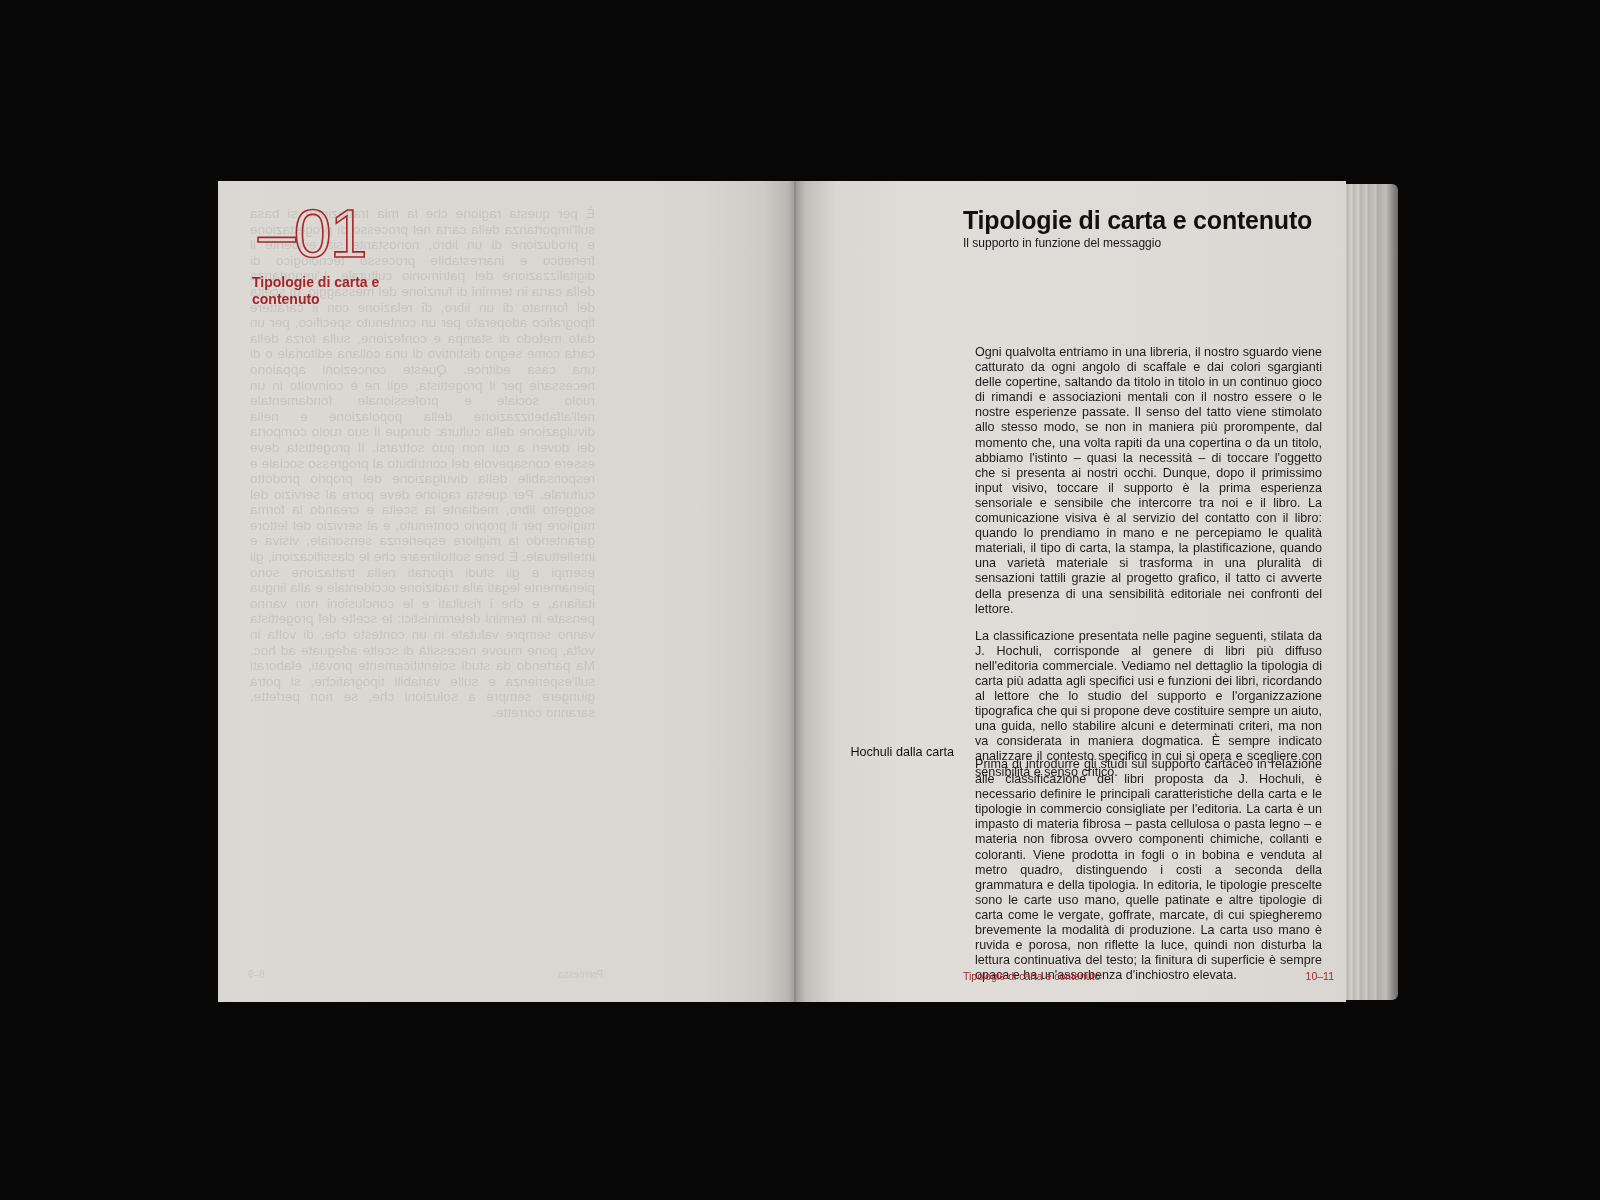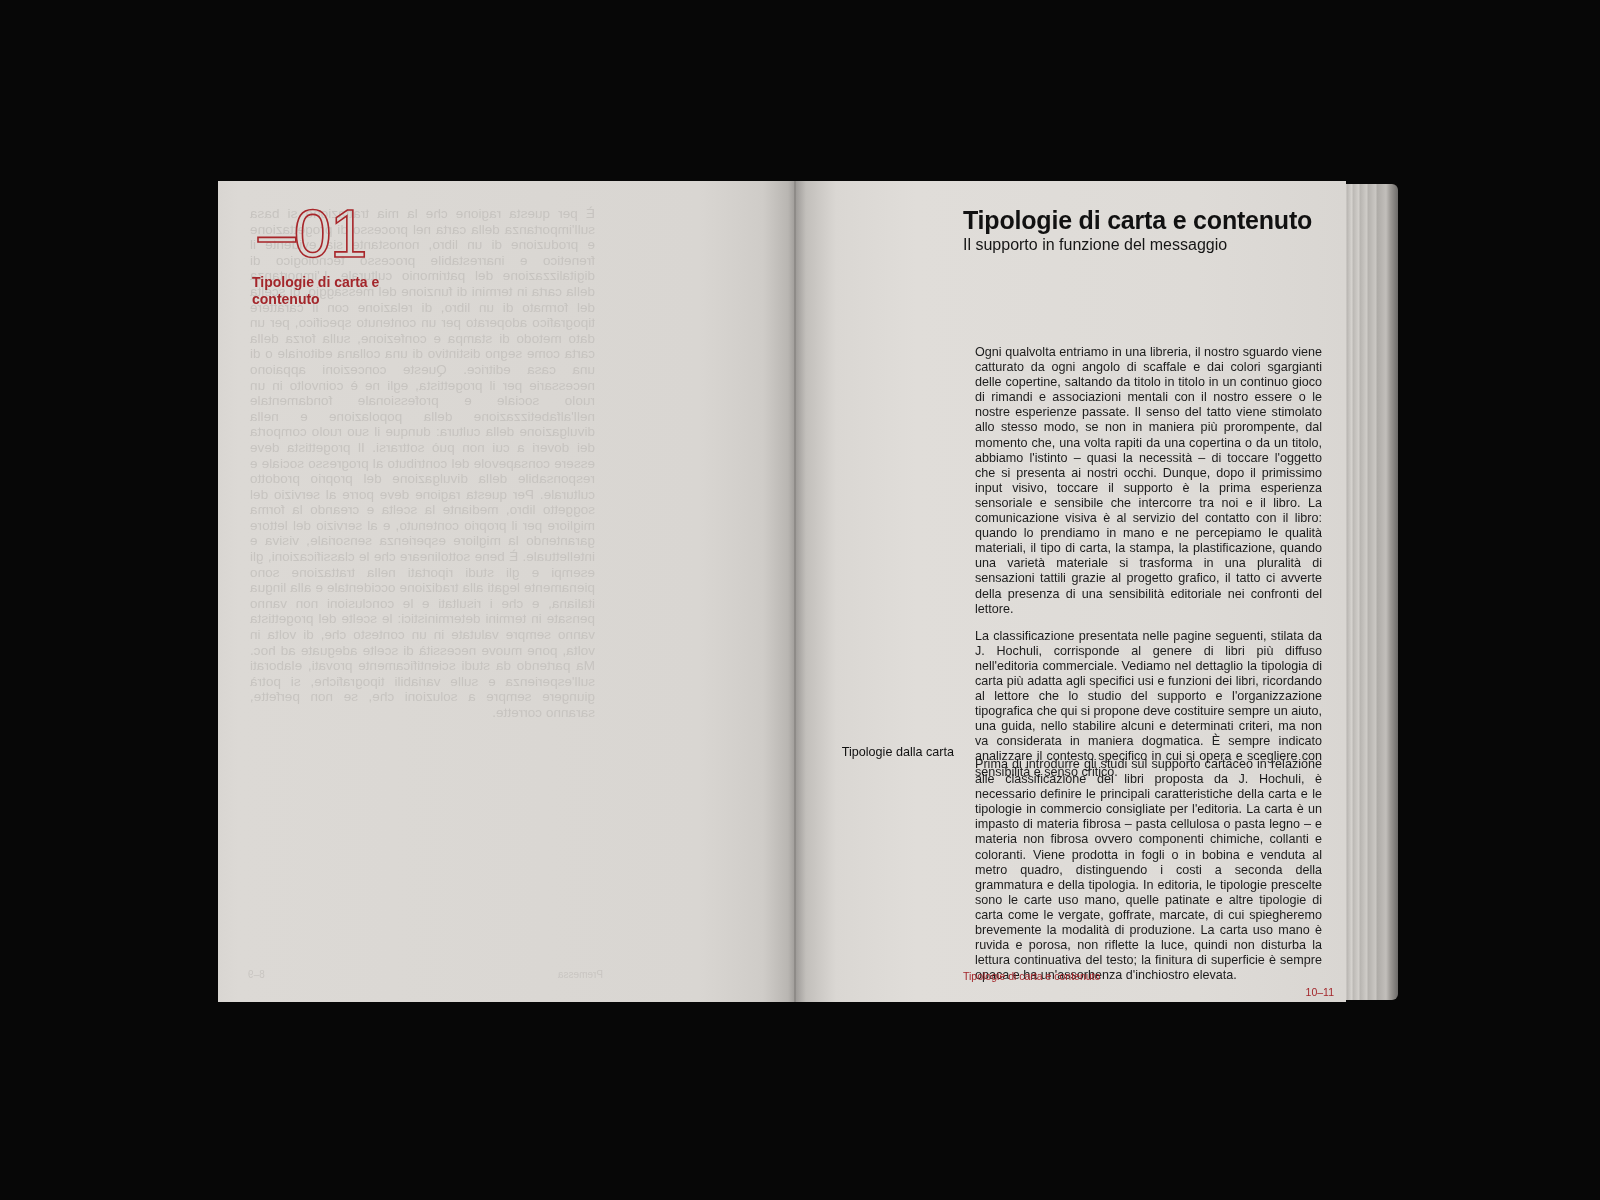--- a/index.html
+++ b/index.html
@@ -65,40 +65,40 @@
       transform: scaleX(-1);
     }
 
     
     .title {
       position: absolute; left: 167px; top: 25px;
       font-size: 25px; font-weight: bold; color: #111; letter-spacing: -0.2px;
     }
     .subtitle {
       position: absolute; left: 167px; top: 55px;
-      font-size: 16px; color: #161616; text-align: right;
+      font-size: 12px; color: #161616; text-align: right;
     }
     .body-col {
       position: absolute; left: 167px; width: 371px;
       font-size: 12.6px; line-height: 15.1px; color: #1c1c1c;
       text-align: justify;
       hyphens: manual;
     }
     .body-col p { margin: 12px; }
     .body-col p.indent { text-indent: 10px; }
     .side-heading {
       position: absolute; left: 38px; width: 120px;
       font-size: 12.6px; color: #111; text-align: right;
     }
     .footer-left {
       position: absolute; left: 167px; bottom: 20px;
       font-size: 10.5px; color: #a3262b;
     }
     .footer-right {
-      position: absolute; right: 12px; bottom: 4px;
+      position: absolute; right: 12px; bottom: 20px;
       font-size: 10.5px; color: #a3262b;
     }
   </style>
 </head>
 <body>
 
 <div class="book">
   <div class="stack"></div>
 
   <div class="page left">
@@ -113,21 +113,21 @@
 
   <div class="page right">
     <div class="title">Tipologie di carta e contenuto</div>
     <div class="subtitle">Il supporto in funzione del messaggio</div>
 
     <div class="body-col" style="top:152px;">
       <p>Ogni qualvolta entriamo in una libreria, il nostro sguardo viene catturato da ogni angolo di scaffale e dai colori sgargianti delle copertine, saltando da titolo in titolo in un continuo gioco di rimandi e associazioni mentali con il nostro essere o le nostre esperienze passate. Il senso del tatto viene stimolato allo stesso modo, se non in maniera più prorompente, dal momento che, una volta rapiti da una copertina o da un titolo, abbiamo l'istinto – quasi la necessità – di toccare l'oggetto che si presenta ai nostri occhi. Dunque, dopo il primissimo input visivo, toccare il supporto è la prima esperienza sensoriale e sensibile che intercorre tra noi e il libro. La comunicazione visiva è al servizio del contatto con il libro: quando lo prendiamo in mano e ne percepiamo le qualità materiali, il tipo di carta, la stampa, la plastificazione, quando una varietà materiale si trasforma in una pluralità di sensazioni tattili grazie al progetto grafico, il tatto ci avverte della presenza di una sensibilità editoriale nei confronti del lettore.</p>
       <p>La classificazione presentata nelle pagine seguenti, stilata da J. Hochuli, corrisponde al genere di libri più diffuso nell'editoria commerciale. Vediamo nel dettaglio la tipologia di carta più adatta agli specifici usi e funzioni dei libri, ricordando al lettore che lo studio del supporto e l'organizzazione tipografica che qui si propone deve costituire sempre un aiuto, una guida, nello stabilire alcuni e determinati criteri, ma non va considerata in maniera dogmatica. È sempre indicato analizzare il contesto specifico in cui si opera e scegliere con sensibilità e senso critico.</p>
     </div>
 
-    <div class="side-heading" style="top:564px;">Tipologie dalla carta</div>
+    <div class="side-heading" style="top:564px;">Hochuli dalla carta</div>
     <div class="body-col" style="top:564px;">
       <p>Prima di introdurre gli studi sul supporto cartaceo in relazione alle classificazione dei libri proposta da J. Hochuli, è necessario definire le principali caratteristiche della carta e le tipologie in commercio consigliate per l'editoria. La carta è un impasto di materia fibrosa – pasta cellulosa o pasta legno – e materia non fibrosa ovvero componenti chimiche, collanti e coloranti. Viene prodotta in fogli o in bobina e venduta al metro quadro, distinguendo i costi a seconda della grammatura e della tipologia. In editoria, le tipologie prescelte sono le carte uso mano, quelle patinate e altre tipologie di carta come le vergate, goffrate, marcate, di cui spiegheremo brevemente la modalità di produzione. La carta uso mano è ruvida e porosa, non riflette la luce, quindi non disturba la lettura continuativa del testo; la finitura di superficie è sempre opaca e ha un'assorbenza d'inchiostro elevata.</p>
     </div>
 
     <div class="footer-left">Tipologie di carta e contenuto</div>
     <div class="footer-right">10–11</div>
   </div>
 </div>
 
 </body></html>

